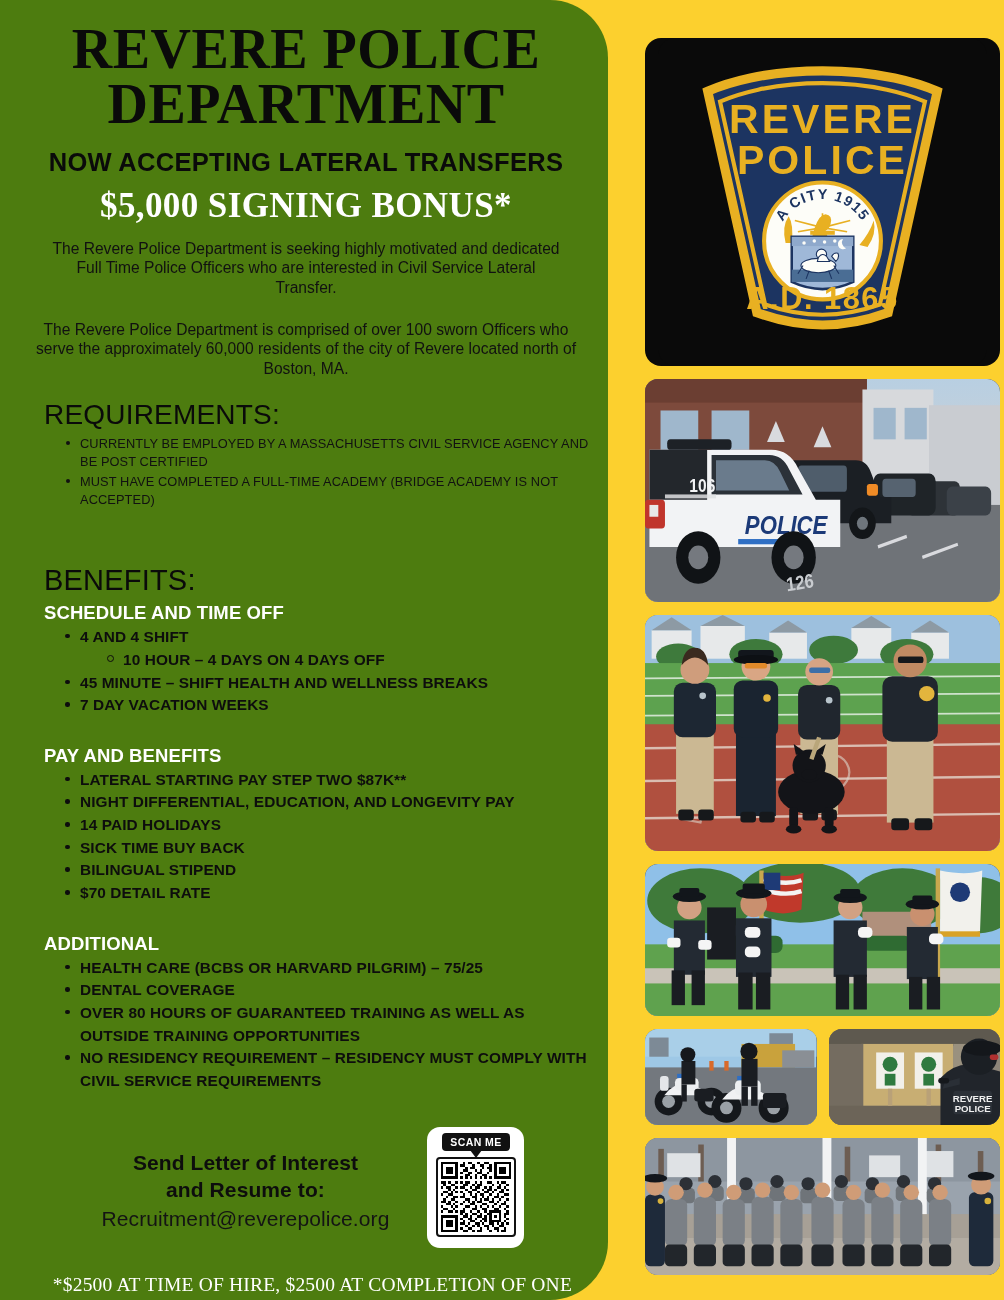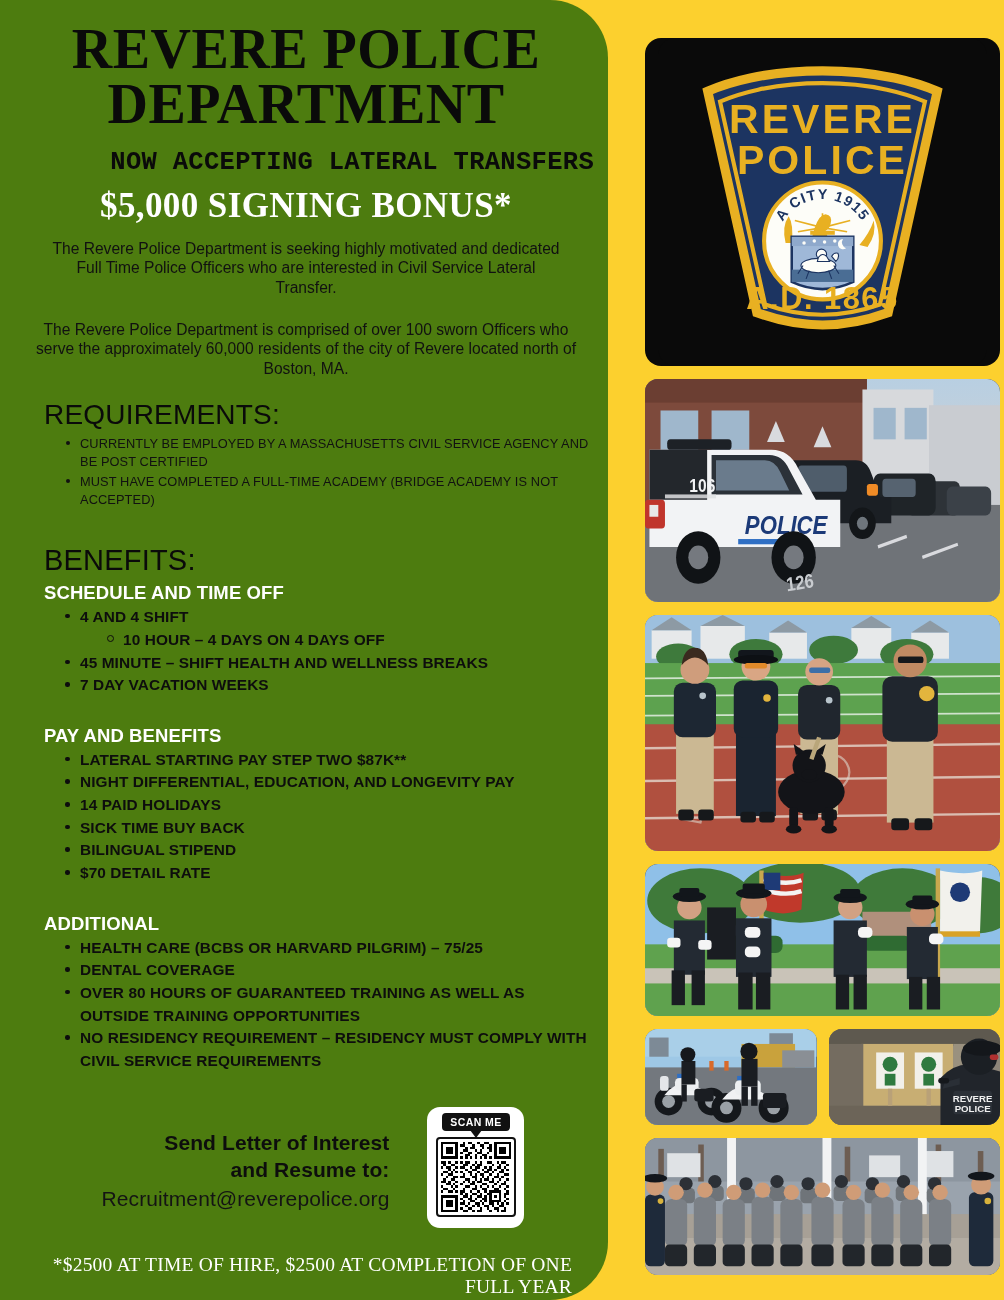--- a/index.html
+++ b/index.html
@@ -26,27 +26,26 @@
   .hdr-wrap { text-align:center; padding-top:22px; }
   .title-main {
     font-family:"Liberation Serif", serif;
     font-weight:bold;
     color:#0a0a0a;
     font-size:56px;
     line-height:0.98;
     letter-spacing:0.5px;
   }
   .title-sub {
-    font-family:Liberation Mono, monospace;
+    font-family:Liberation Sans, sans-serif;
     font-weight:bold;
     color:#0a0a0a;
     font-size:25.5px;
     letter-spacing:0.3px;
     margin-top:16px;
-    text-align:right;
   }
   .title-bonus {
     font-family:"Liberation Serif", serif;
     font-weight:bold;
     color:#ffffff;
     font-size:35px;
     letter-spacing:0.4px;
     margin-top:9px;
   }
 
@@ -62,21 +61,21 @@
   .para.p2 { margin-top:22px; padding:0 12px; }
 
   
   .sec-h1 {
     color:#0a0a0a;
     font-size:28px;
     font-weight:normal;
     letter-spacing:0.2px;
     margin:20px 0 3px 26px;
   }
-  .sec-h1.benefits { font-size:29px; margin-top:34px; margin-bottom:5px; }
+  .sec-h1.benefits { font-size:29px; margin-top:54px; margin-bottom:5px; }
 
   .sub-h {
     color:#ffffff;
     font-size:18.5px;
     font-weight:bold;
     letter-spacing:0.1px;
     margin:0 0 1px 26px;
   }
   .sub-h.spaced { margin-top:28px; }
 
@@ -149,21 +148,21 @@
   }
 
   
   .contact-row {
     display:flex;
     align-items:flex-start;
     justify-content:center;
     margin-top:34px;
     padding-left:14px;
   }
-  .contact-text { text-align:right; padding-top:22px; }
+  .contact-text { text-align:center; padding-top:22px; }
   .contact-l1, .contact-l2 {
     color:#0d0d0d;
     font-size:21px;
     font-weight:bold;
     line-height:1.3;
     letter-spacing:0.1px;
   }
   .contact-email {
     color:#141414;
     font-size:21px;

